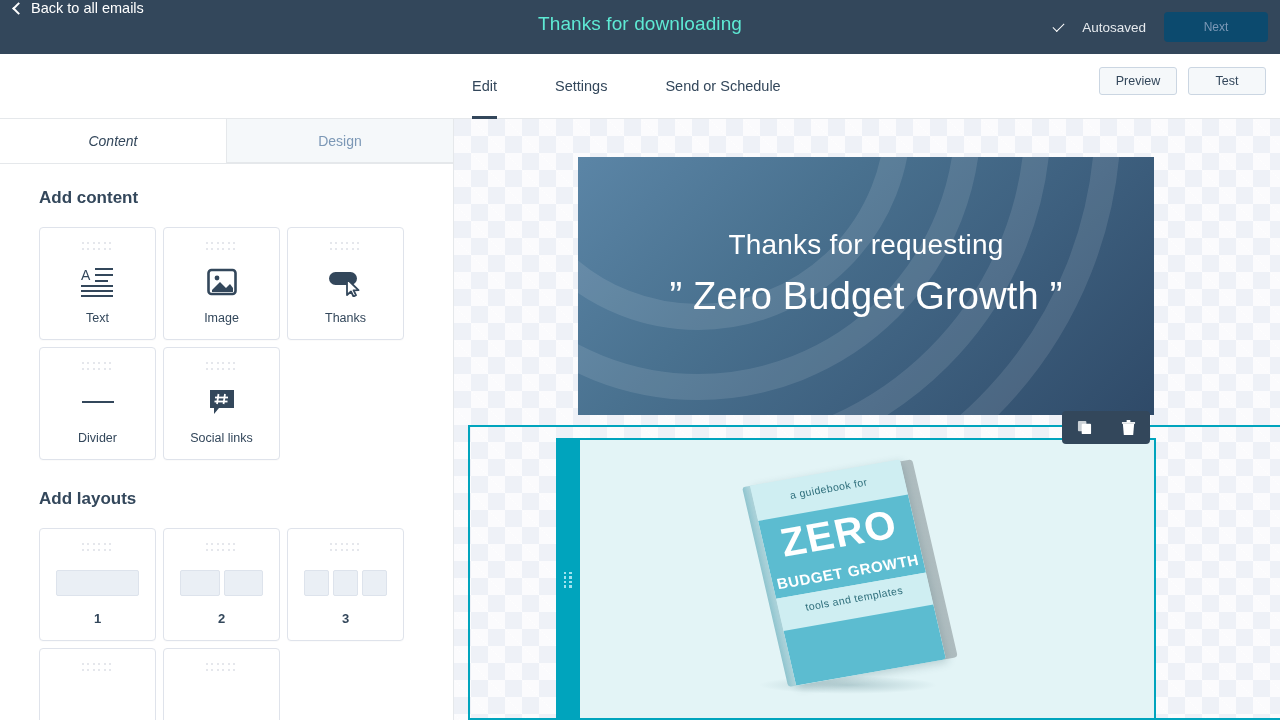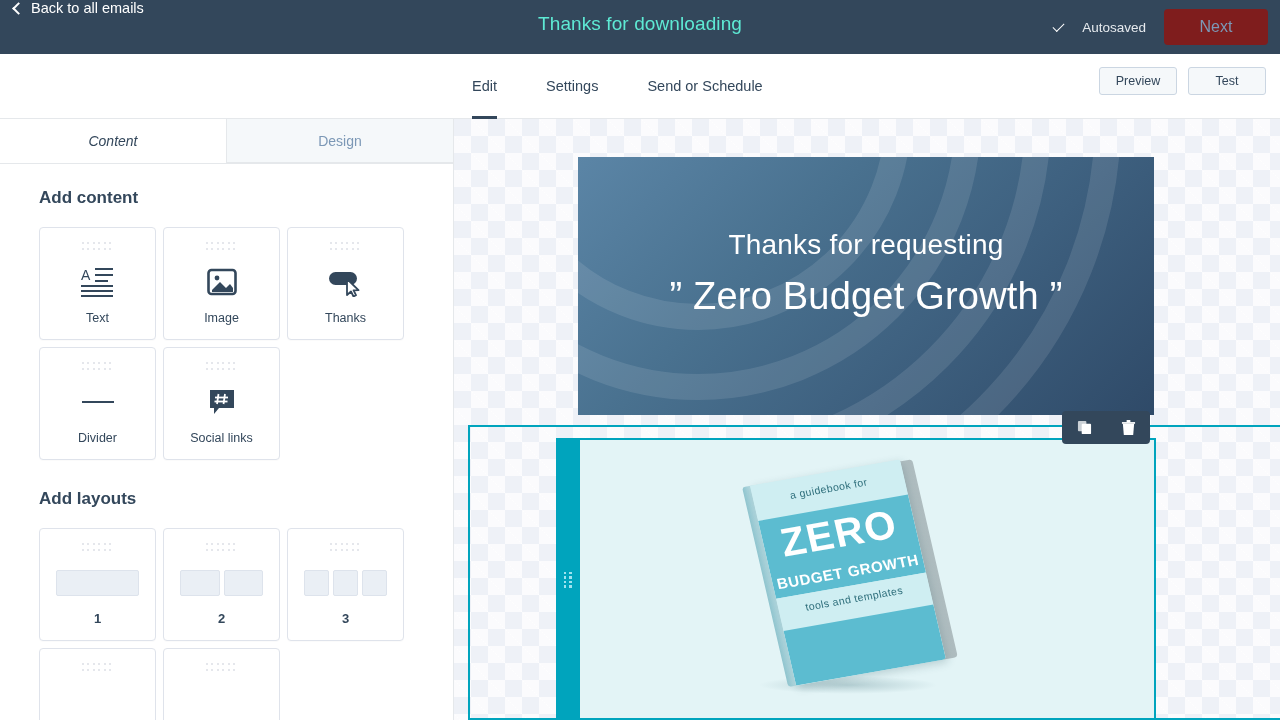--- a/index.html
+++ b/index.html
@@ -43,37 +43,37 @@
   .autosaved {
     display: flex; align-items: center; gap: 18px;
     font-size: 13.5px; color: #e6eaee;
   }
   .checkmark {
     display: inline-block; width: 11px; height: 6px;
     border-left: 1.6px solid #ffffff; border-bottom: 1.6px solid #ffffff;
     transform: rotate(-45deg); margin-bottom: 3px;
   }
   .next-btn {
-    width: 104px; height: 36px; border-radius: 4px;
-    background: #7f1d1d; color: #7c98b6;
-    font-size: 16px; font-family: inherit;
+    width: 104px; height: 30px; border-radius: 4px;
+    background: #0c4a6e; color: #7c98b6;
+    font-size: 12px; font-family: inherit;
     border: none; cursor: pointer;
     display: flex; align-items: center; justify-content: center;
   }
 
   
   .tabbar {
     position: absolute; left: 0; top: 54px;
     width: 1280px; height: 65px;
     background: #ffffff;
     border-bottom: 1px solid #e5e8eb;
   }
   .tabs {
     position: absolute; left: 472px; top: 0; height: 65px;
-    display: flex; align-items: flex-start; gap: 3px;
+    display: flex; align-items: flex-start; gap: 12px;
   }
   .tab {
     padding: 24px 0 0 0;
     margin-right: 46px;
     height: 65px;
     font-size: 14.5px; color: #33475b;
     cursor: pointer; position: relative;
     white-space: nowrap;
   }
   .tab.active { font-weight: 400; }

